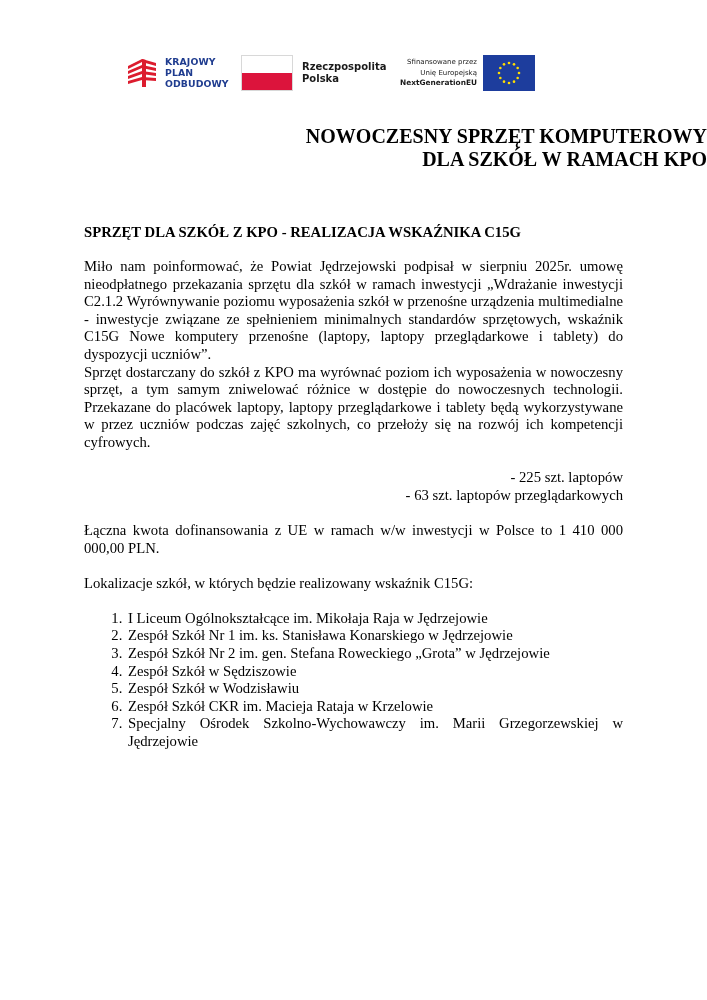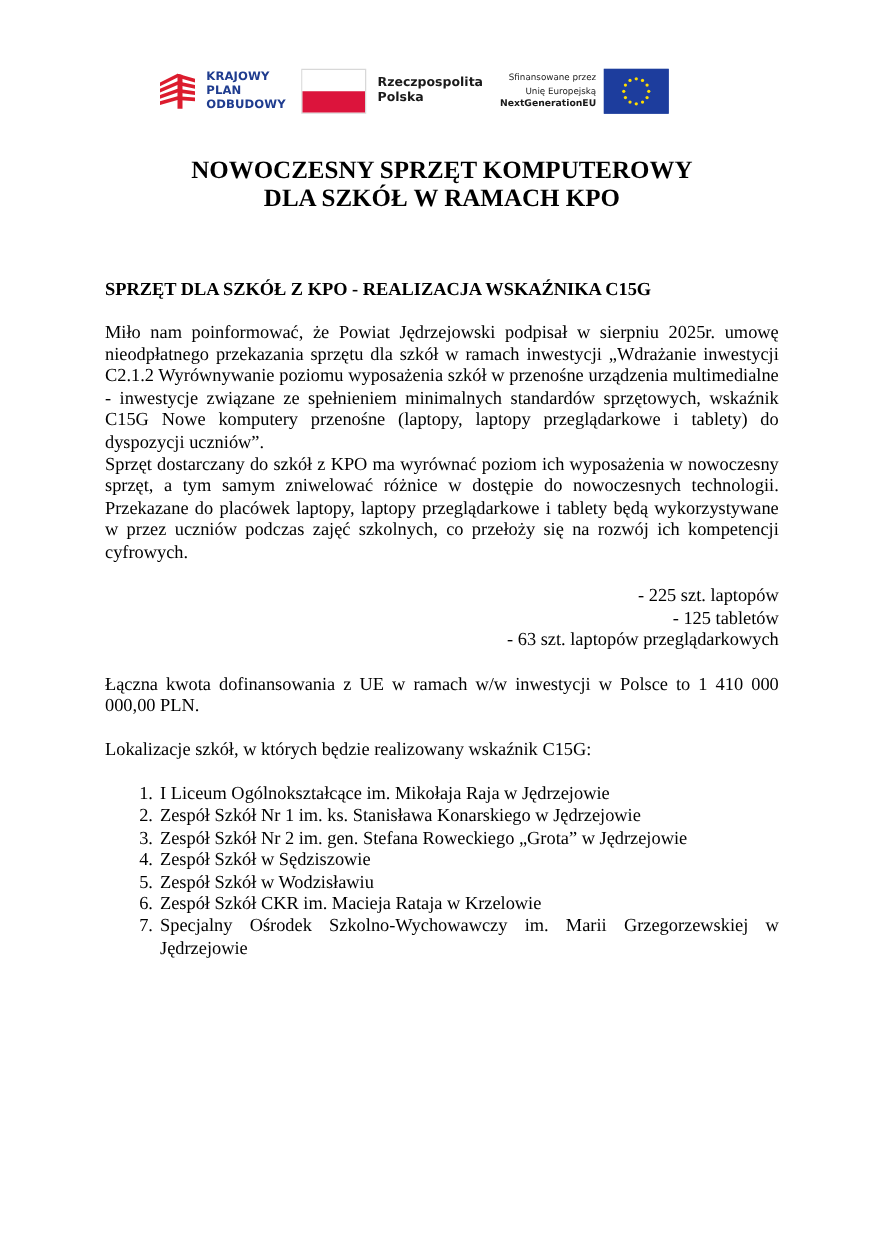--- a/index.html
+++ b/index.html
@@ -20,21 +20,21 @@
     .pl-text { margin-left: 9px; font-family: "DejaVu Sans", sans-serif; font-weight: bold; font-size: 10px;
                line-height: 12px; color: #1a1a1a; }
     .pl-text span { display: block; }
 
     .eu { position: absolute; left: 292px; top: 5px; display: flex; align-items: center; }
     .eu-text { text-align: right; font-family: "DejaVu Sans", sans-serif; font-size: 7px; line-height: 10.5px; color: #1a1a1a; }
     .eu-text span { display: block; }
     .eu-text .bold { font-weight: bold; font-size: 7.4px; }
     .eu-flag { margin-left: 6px; width: 52px; height: 36px; background: #1d3d9d; }
 
-    .title { position: absolute; top: 125px; left: 0; width: 707px; text-align: center;
+    .title { position: absolute; top: 125px; left: 0; width: 707px; text-align: right;
              font-weight: bold; font-size: 20px; line-height: 23px; }
     .title span { display: block; }
 
     .subhead { position: absolute; top: 224px; left: 84px; font-weight: bold; font-size: 14.7px; }
 
     .content { position: absolute; top: 258px; left: 84px; width: 539px; font-size: 14.7px; line-height: 17.6px; }
     .content p { margin: 0; text-align: justify; }
     .gap { height: 17.6px; }
     .items div { margin: 0; text-align: right; }
     ol.schools { margin: 0; padding-left: 42px; }
@@ -102,21 +102,20 @@
 </div>
 
 <div class="subhead">SPRZĘT DLA SZKÓŁ Z KPO - REALIZACJA WSKAŹNIKA C15G</div>
 
 <div class="content">
   <p>Miło nam poinformować, że Powiat Jędrzejowski podpisał w sierpniu 2025r. umowę nieodpłatnego przekazania sprzętu dla szkół w ramach inwestycji „Wdrażanie inwestycji C2.1.2 Wyrównywanie poziomu wyposażenia szkół w przenośne urządzenia multimedialne - inwestycje związane ze spełnieniem minimalnych standardów sprzętowych, wskaźnik C15G Nowe komputery przenośne (laptopy, laptopy przeglądarkowe i tablety) do dyspozycji uczniów”.</p>
   <p>Sprzęt dostarczany do szkół z KPO ma wyrównać poziom ich wyposażenia w nowoczesny sprzęt, a tym samym zniwelować różnice w dostępie do nowoczesnych technologii. Przekazane do placówek laptopy, laptopy przeglądarkowe i tablety będą wykorzystywane w przez uczniów podczas zajęć szkolnych, co przełoży się na rozwój ich kompetencji cyfrowych.</p>
   <div class="gap"></div>
   <div class="items">
     <div>- 225 szt. laptopów</div>
-    <div>- 125 tabletów</div>
     <div>- 63 szt. laptopów przeglądarkowych</div>
   </div>
   <div class="gap"></div>
   <p>Łączna kwota dofinansowania z UE w ramach w/w inwestycji w Polsce to 1 410 000 000,00 PLN.</p>
   <div class="gap"></div>
   <p>Lokalizacje szkół, w których będzie realizowany wskaźnik C15G:</p>
   <div class="gap"></div>
   <ol class="schools">
     <li>I Liceum Ogólnokształcące  im. Mikołaja Raja w Jędrzejowie</li>
     <li>Zespół Szkół Nr 1 im. ks. Stanisława Konarskiego w Jędrzejowie</li>

